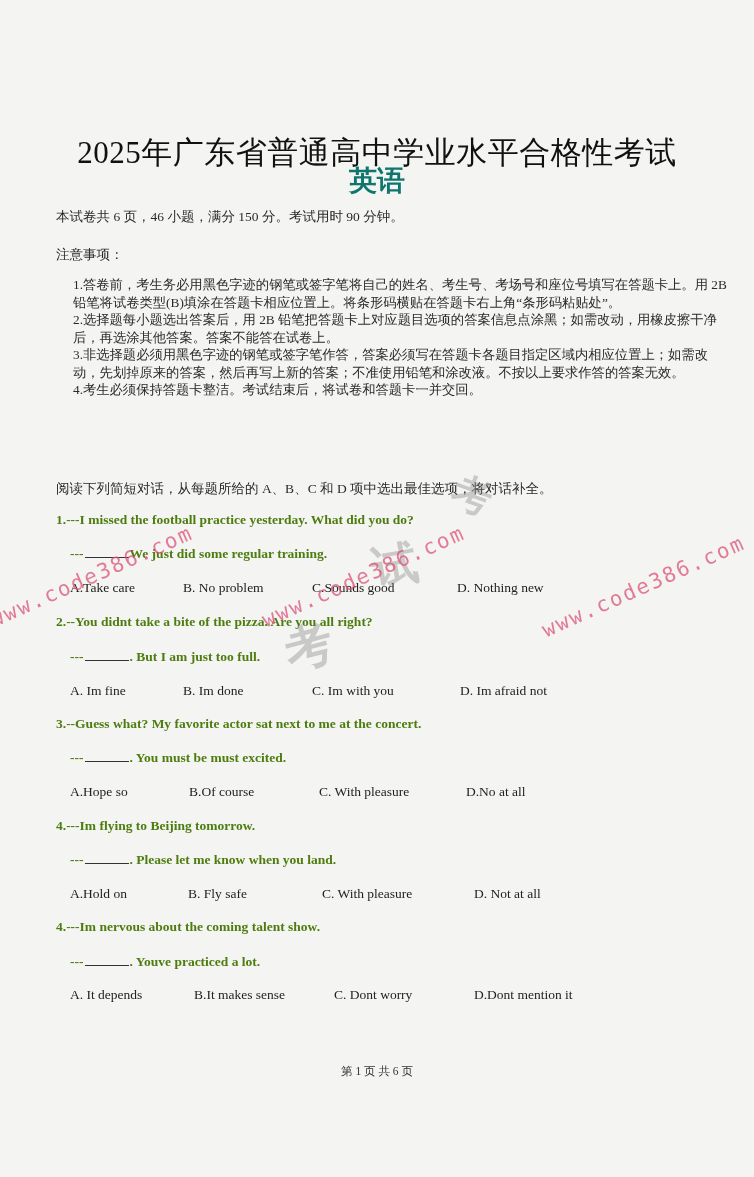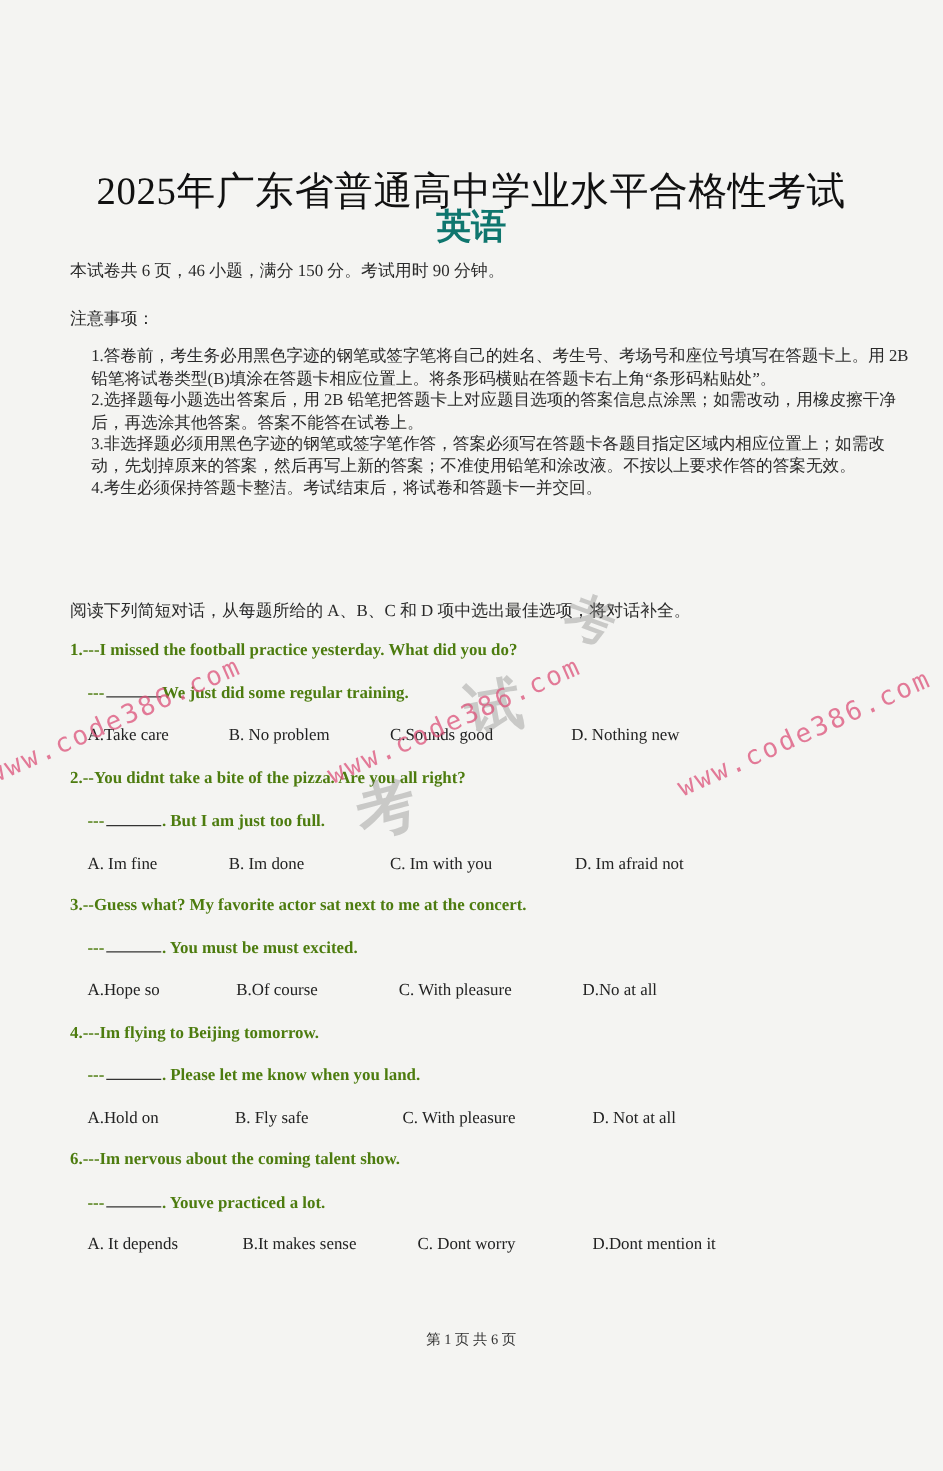--- a/index.html
+++ b/index.html
@@ -117,21 +117,21 @@
 
   <div class="abs q q-stem" style="top:818px;">4.---Im flying to Beijing tomorrow.</div>
   <div class="abs q q-reply" style="top:852px;">
     <span>---</span><span class="blank"></span><span>. Please let me know when you land.</span>
   </div>
   <div class="abs opt" style="top:886px; left:70px;">A.Hold on</div>
   <div class="abs opt" style="top:886px; left:188px;">B. Fly safe</div>
   <div class="abs opt" style="top:886px; left:322px;">C. With pleasure</div>
   <div class="abs opt" style="top:886px; left:474px;">D. Not at all</div>
 
-  <div class="abs q q-stem" style="top:919px;">6.---Im nervous about the coming talent show.</div>
+  <div class="abs q q-stem" style="top:919px;">4.---Im nervous about the coming talent show.</div>
   <div class="abs q q-reply" style="top:954px;">
     <span>---</span><span class="blank"></span><span>. Youve practiced a lot.</span>
   </div>
   <div class="abs opt" style="top:987px; left:70px;">A. It depends</div>
   <div class="abs opt" style="top:987px; left:194px;">B.It makes sense</div>
   <div class="abs opt" style="top:987px; left:334px;">C. Dont worry</div>
   <div class="abs opt" style="top:987px; left:474px;">D.Dont mention it</div>
 
   <div class="abs footer">第 1 页 共 6 页</div>
 

